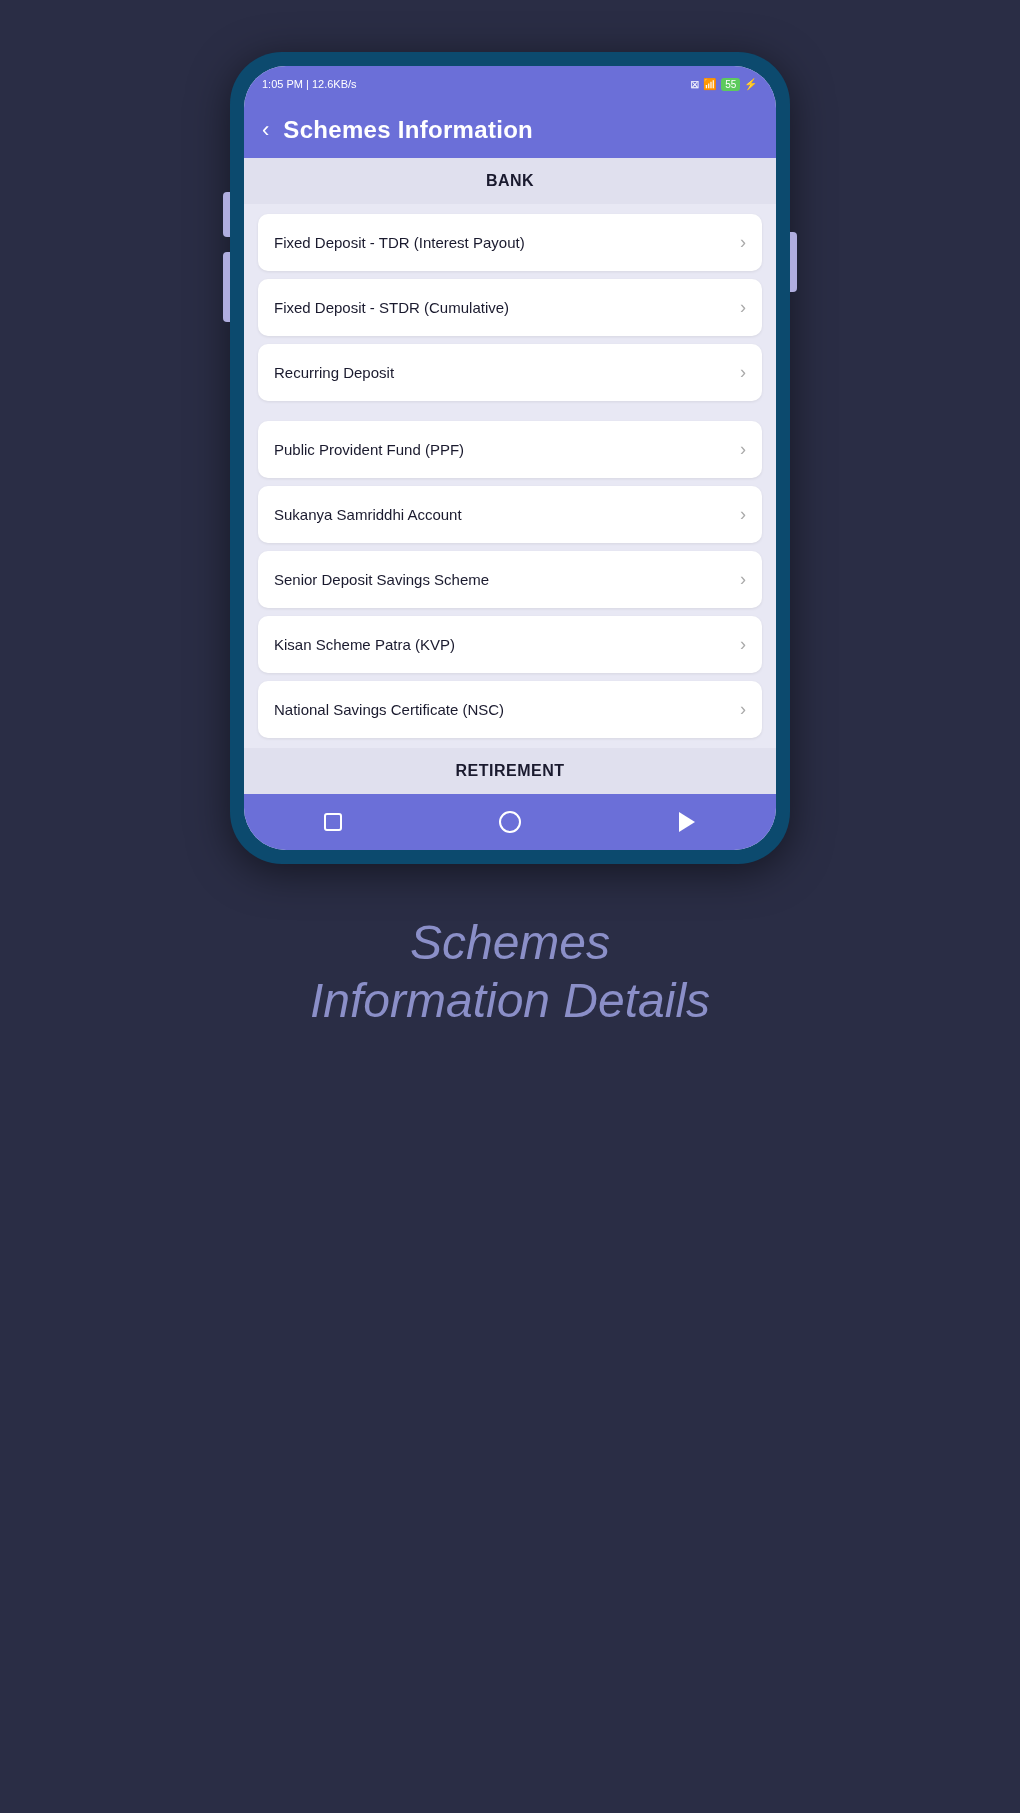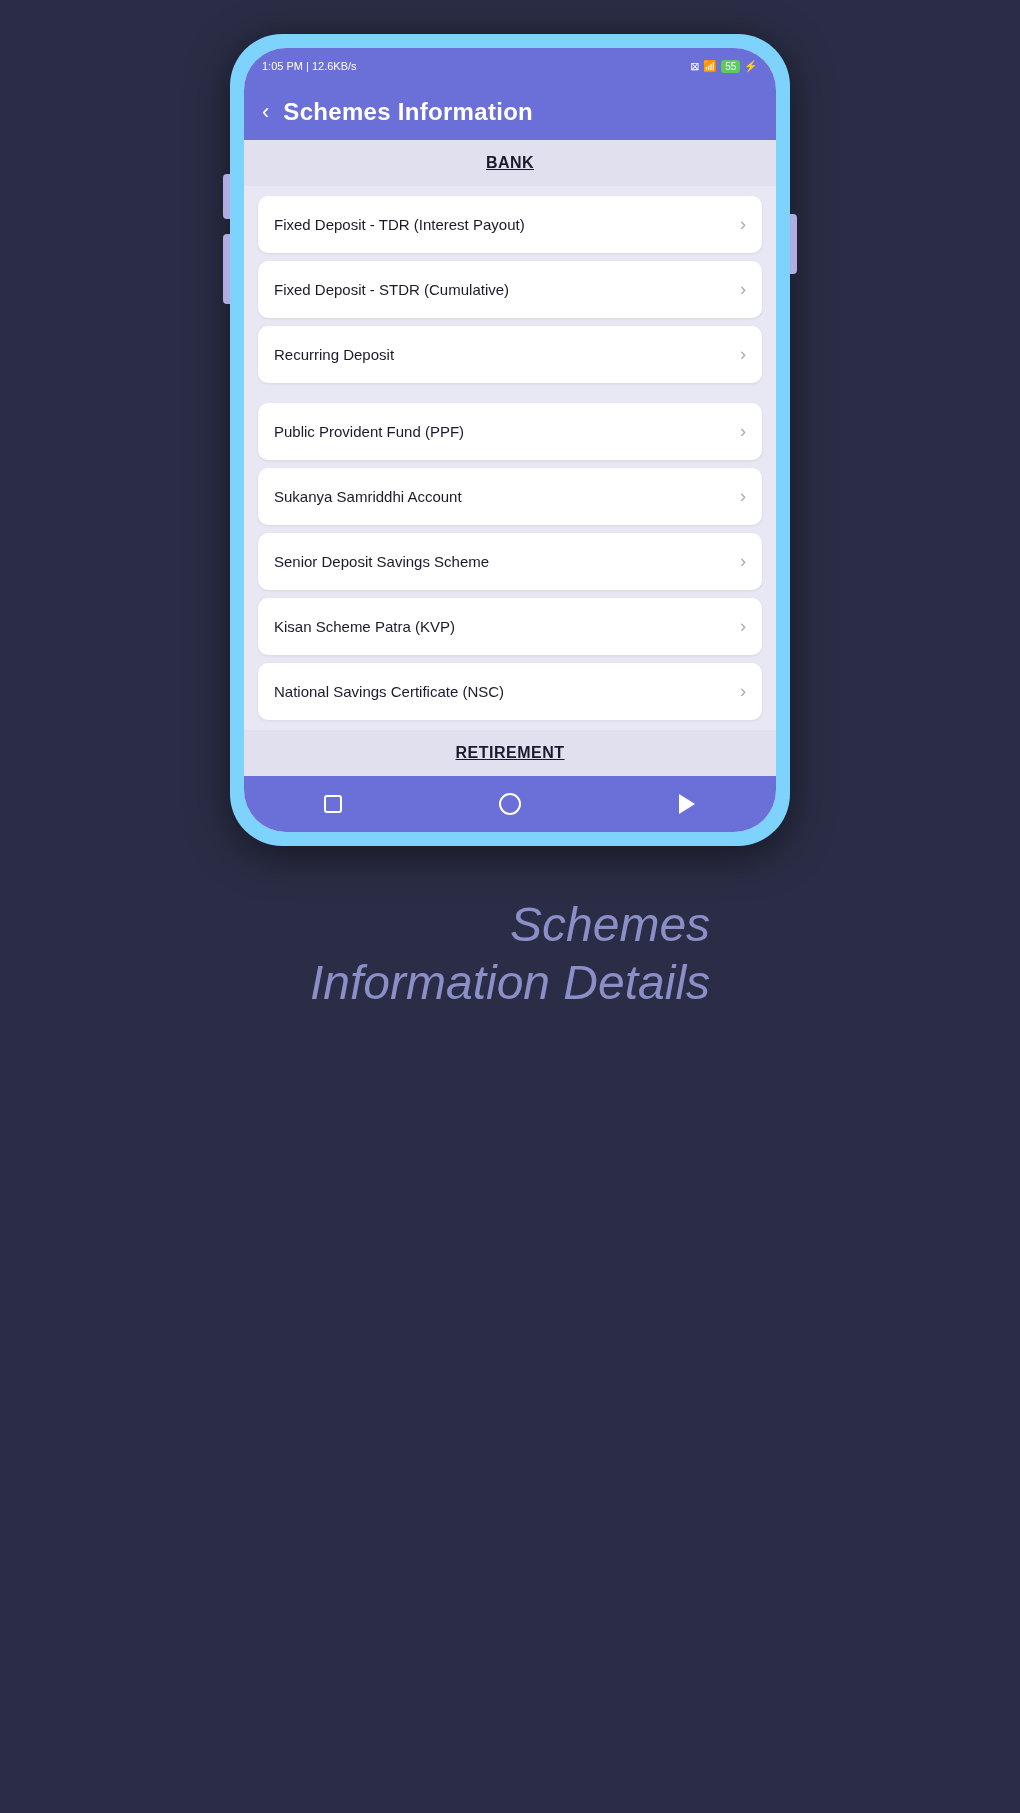--- a/index.html
+++ b/index.html
@@ -10,22 +10,22 @@
       display: flex;
       flex-direction: column;
       align-items: center;
       justify-content: flex-start;
       font-family: 'Segoe UI', Arial, sans-serif;
       overflow: hidden;
     }
 
     .phone-outer {
       width: 560px;
-      margin-top: 34px;
-      background: #7dd3fc;
+      margin-top: 52px;
+      background: #0c4a6e;
       border-radius: 52px;
       padding: 14px;
       box-shadow: 0 8px 40px rgba(0,0,0,0.5);
       position: relative;
     }
 
     .phone-inner {
       background: #f0f0f8;
       border-radius: 42px;
       overflow: hidden;
@@ -95,21 +95,20 @@
     .section-header {
       background: #e0e0ee;
       padding: 14px 18px;
       text-align: center;
     }
     .section-header-text {
       font-size: 16px;
       font-weight: 800;
       color: #1a1a2e;
       letter-spacing: 0.5px;
-      text-decoration: underline;
     }
 
     
     .items-container {
       background: #e8e8f4;
       padding: 10px 14px;
       display: flex;
       flex-direction: column;
       gap: 8px;
     }
@@ -183,21 +182,20 @@
     .bottom-text {
       margin-top: 50px;
       text-align: center;
     }
     .bottom-text-main {
       color: #8b8fc8;
       font-size: 48px;
       font-weight: 300;
       font-style: italic;
       line-height: 1.2;
-      text-align: right;
     }
 
     
     .side-button-right {
       position: absolute;
       right: -7px;
       top: 180px;
       width: 7px;
       height: 60px;
       background: #b0aee0;

